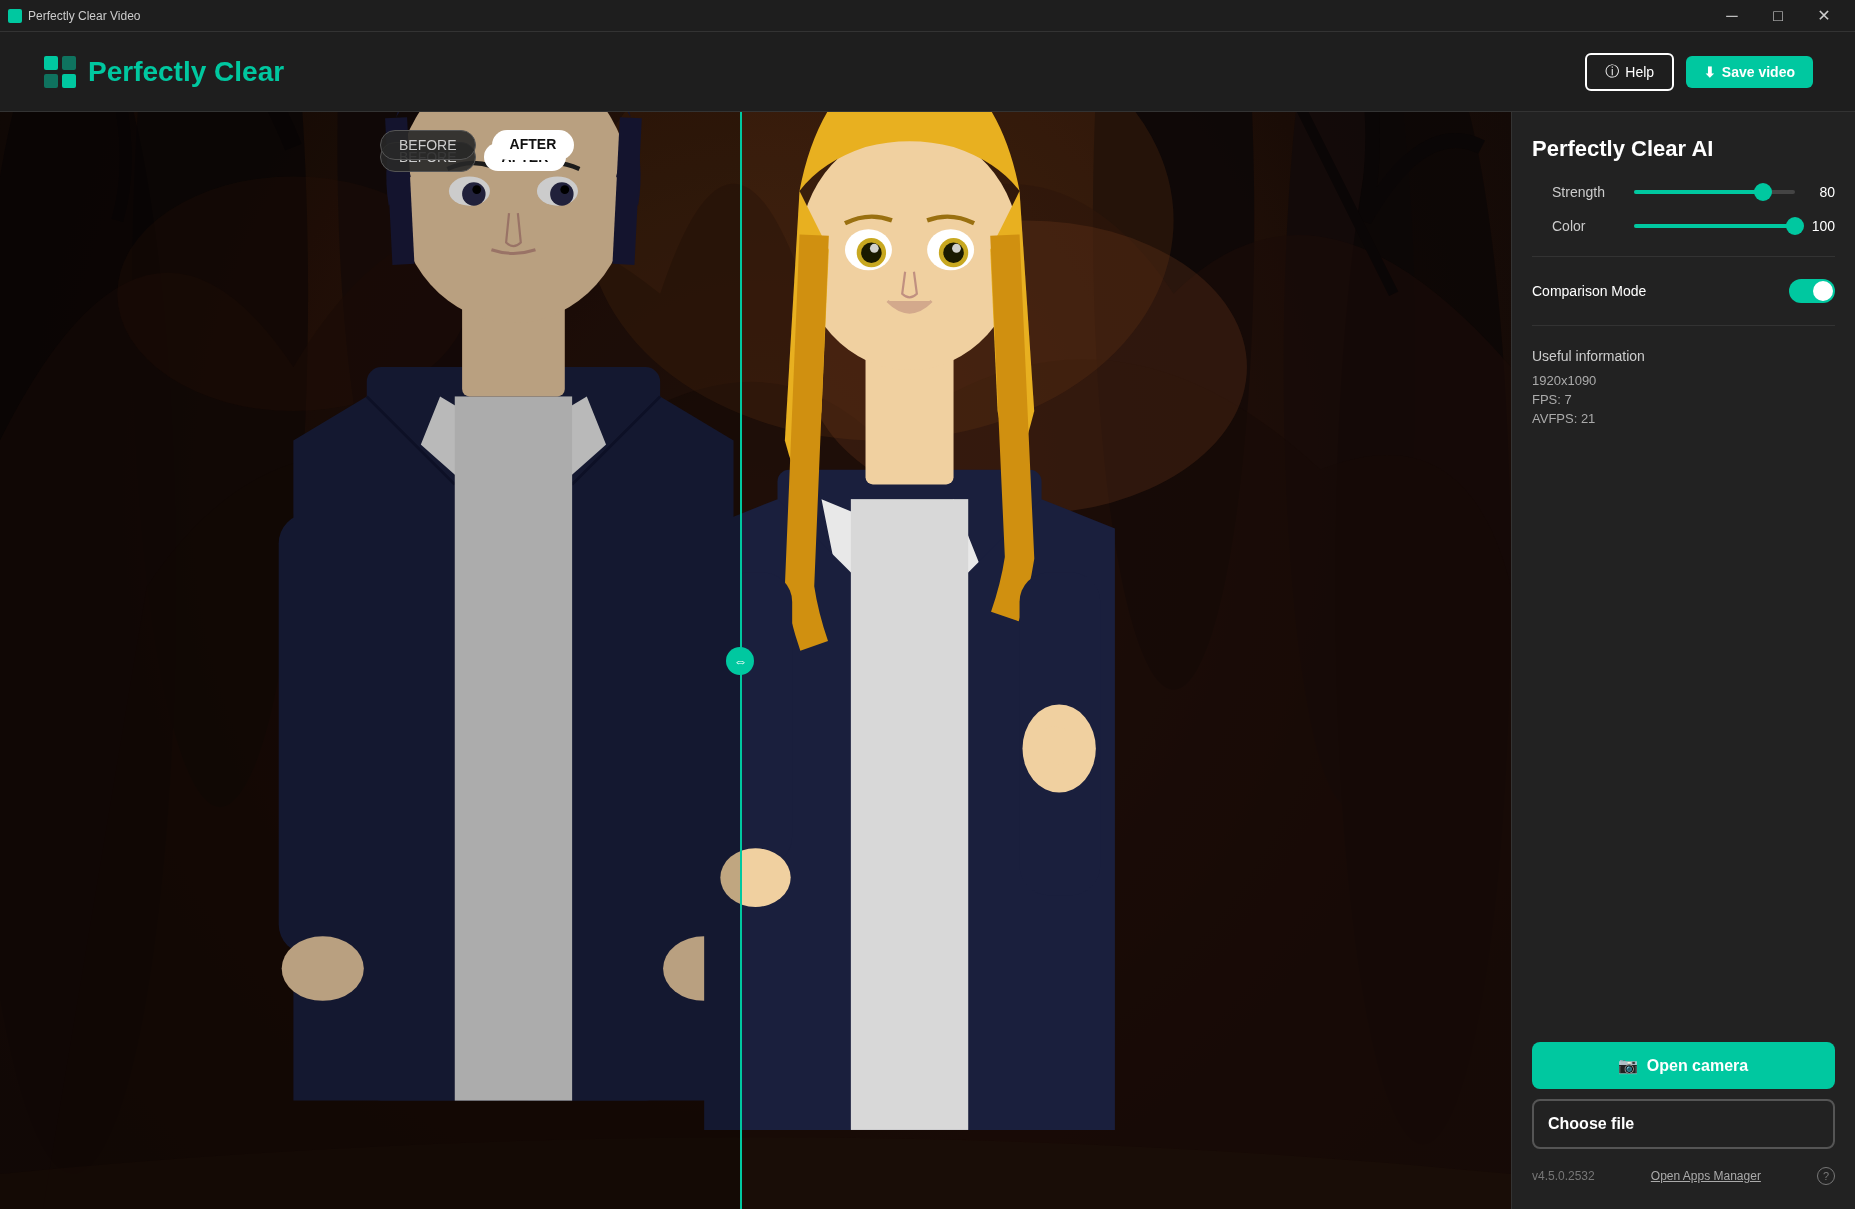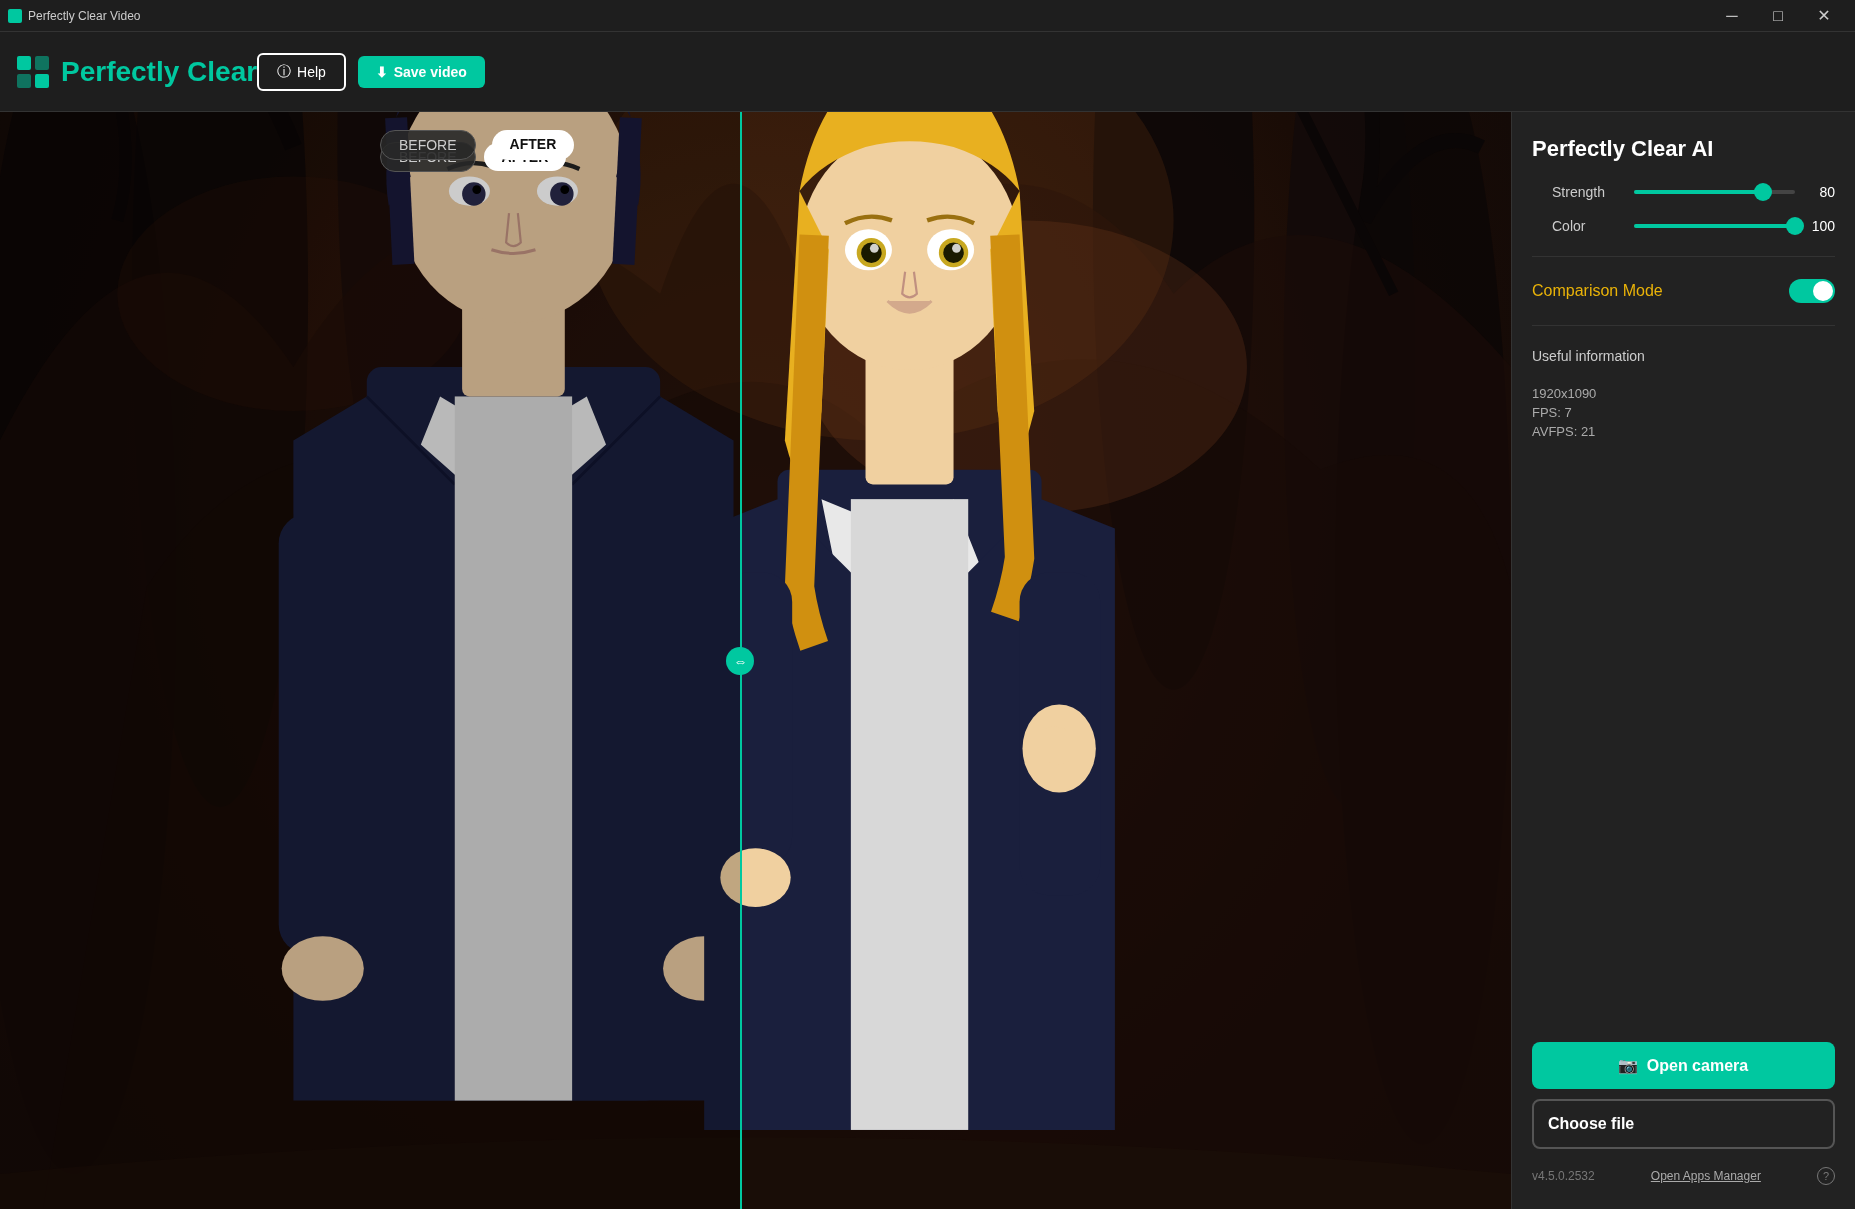--- a/index.html
+++ b/index.html
@@ -51,21 +51,22 @@
       align-items: center;
       justify-content: center;
     }
 
     
     .header {
       height: 80px;
       background: #1e1e1e;
       display: flex;
       align-items: center;
-      padding: 0 15px;
+      justify-content: space-between;
+      padding: 0 42px;
       border-bottom: 1px solid #333;
     }
     .logo {
       display: flex;
       align-items: center;
       gap: 10px;
     }
     .logo-icon {
       width: 36px;
       height: 36px;
@@ -272,22 +273,22 @@
       margin: 4px 0;
     }
 
     
     .toggle-row {
       display: flex;
       align-items: center;
       justify-content: space-between;
     }
     .toggle-label {
-      font-size: 16px;
-      color: #eab308;
+      font-size: 14px;
+      color: #ffffff;
     }
     .toggle-switch {
       width: 46px;
       height: 24px;
       background: #00c8a0;
       border-radius: 12px;
       position: relative;
       cursor: pointer;
     }
     .toggle-thumb {
@@ -302,21 +303,21 @@
 
     
     .info-section {
       display: flex;
       flex-direction: column;
       gap: 4px;
     }
     .info-title {
       font-size: 14px;
       color: #cccccc;
-      margin-bottom: 18px;
+      margin-bottom: 5px;
     }
     .info-line {
       font-size: 13px;
       color: #aaaaaa;
     }
 
     
     .panel-spacer {
       flex: 1;
     }

